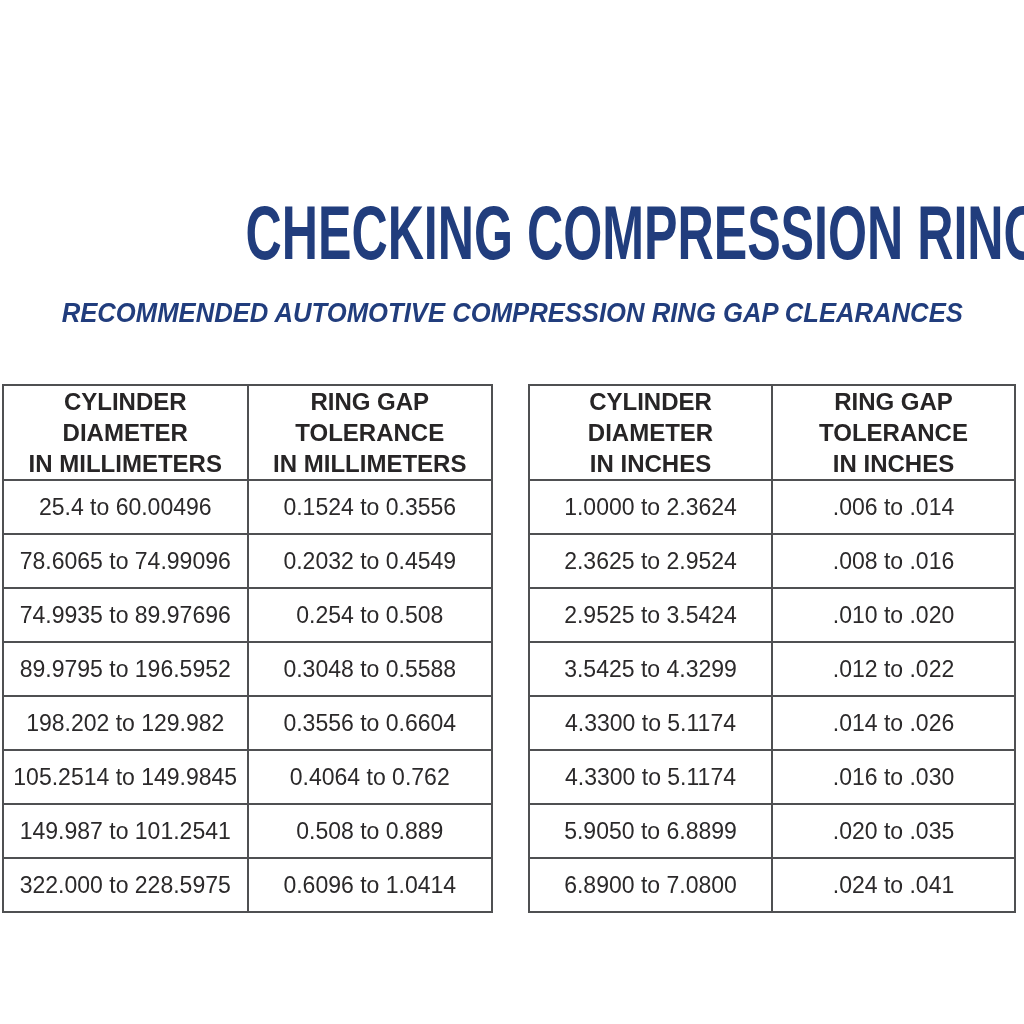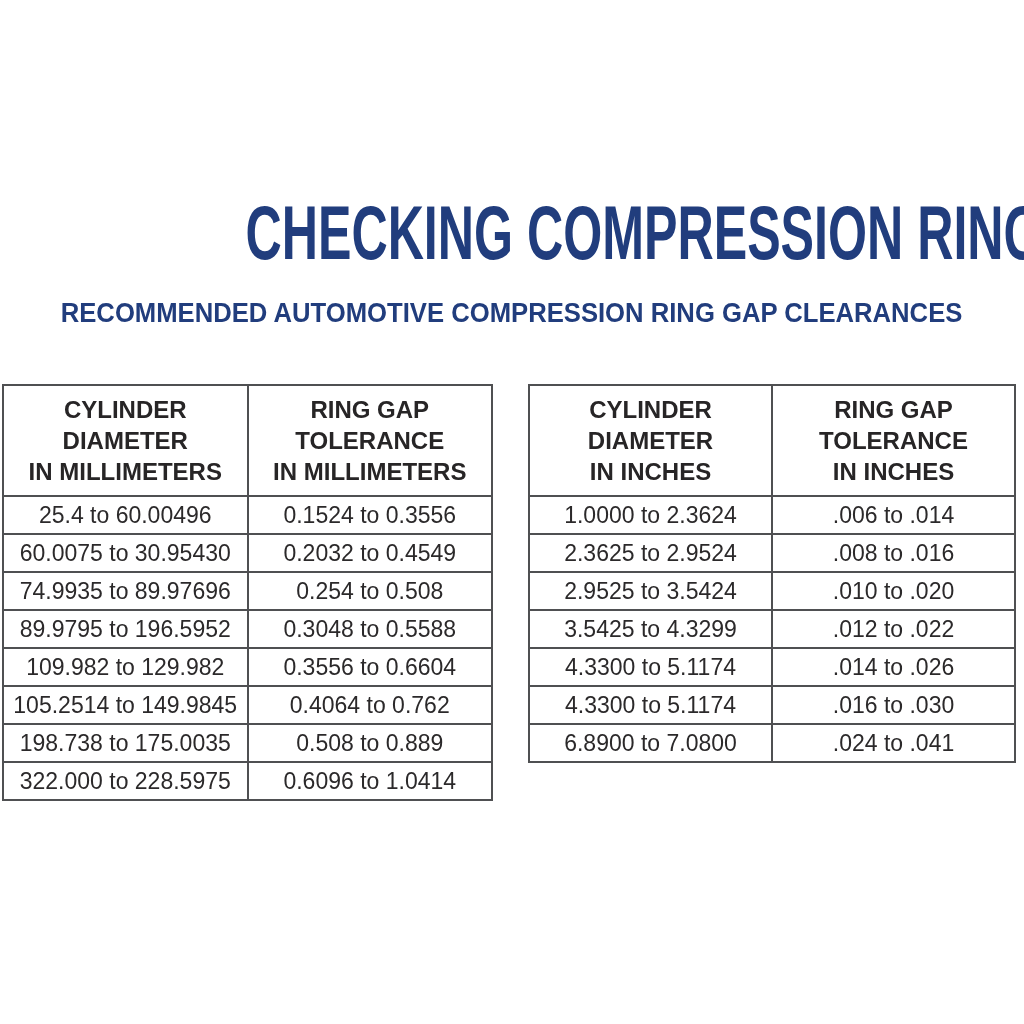--- a/index.html
+++ b/index.html
@@ -34,20 +34,21 @@
     transform-origin: 50% 50%;
   }
   .subtitle-wrap {
     position: absolute;
     left: 0;
     right: 0;
     top: 300px;
     text-align: center;
     line-height: 1;
     white-space: nowrap;
+    font-style: italic;
   }
   .subtitle-text {
     display: inline-block;
     font-size: 27px;
     font-weight: bold;
     color: #213d7d;
     transform: scaleX(0.95);
     transform-origin: 50% 50%;
   }
   table.spec {
@@ -62,31 +63,31 @@
     border: 2px solid #4f5052;
   }
   table.spec th {
     height: 93px;
     font-size: 24px;
     font-weight: bold;
     color: #272526;
     text-align: center;
     vertical-align: middle;
     line-height: 31px;
-    padding: 8px;
+    padding: 0;
     width: 50%;
   }
   table.spec td {
     height: 36px;
     font-size: 23px;
     font-weight: normal;
     text-align: center;
     vertical-align: middle;
     color: #2b292a;
-    padding: 0;
+    padding: 8px;
   }
   .hl { display: block; }
 </style>
 </head>
 <body>
 
 <div class="title-wrap">
   <span class="title-text">CHECKING COMPRESSION RING GAPS</span>
 </div>
 
@@ -108,41 +109,41 @@
         <span class="hl">IN MILLIMETERS</span>
       </th>
     </tr>
   </thead>
   <tbody>
     <tr>
       <td>25.4 to 60.00496</td>
       <td>0.1524 to 0.3556</td>
     </tr>
     <tr>
-      <td>60.0075 to 30.95430</td>
+      <td>78.6065 to 74.99096</td>
       <td>0.2032 to 0.4549</td>
     </tr>
     <tr>
       <td>74.9935 to 89.97696</td>
       <td>0.254 to 0.508</td>
     </tr>
     <tr>
       <td>89.9795 to 196.5952</td>
       <td>0.3048 to 0.5588</td>
     </tr>
     <tr>
-      <td>109.982 to 129.982</td>
+      <td>198.202 to 129.982</td>
       <td>0.3556 to 0.6604</td>
     </tr>
     <tr>
       <td>105.2514 to 149.9845</td>
       <td>0.4064 to 0.762</td>
     </tr>
     <tr>
-      <td>198.738 to 175.0035</td>
+      <td>149.987 to 101.2541</td>
       <td>0.508 to 0.889</td>
     </tr>
     <tr>
       <td>322.000 to 228.5975</td>
       <td>0.6096 to 1.0414</td>
     </tr>
   </tbody>
 </table>
 
 <table class="spec right">
@@ -179,17 +180,21 @@
     </tr>
     <tr>
       <td>4.3300 to 5.1174</td>
       <td>.014 to .026</td>
     </tr>
     <tr>
       <td>4.3300 to 5.1174</td>
       <td>.016 to .030</td>
     </tr>
     <tr>
+      <td>5.9050 to 6.8899</td>
+      <td>.020 to .035</td>
+    </tr>
+    <tr>
       <td>6.8900 to 7.0800</td>
       <td>.024 to .041</td>
     </tr>
   </tbody>
 </table>
 
 </body></html>

